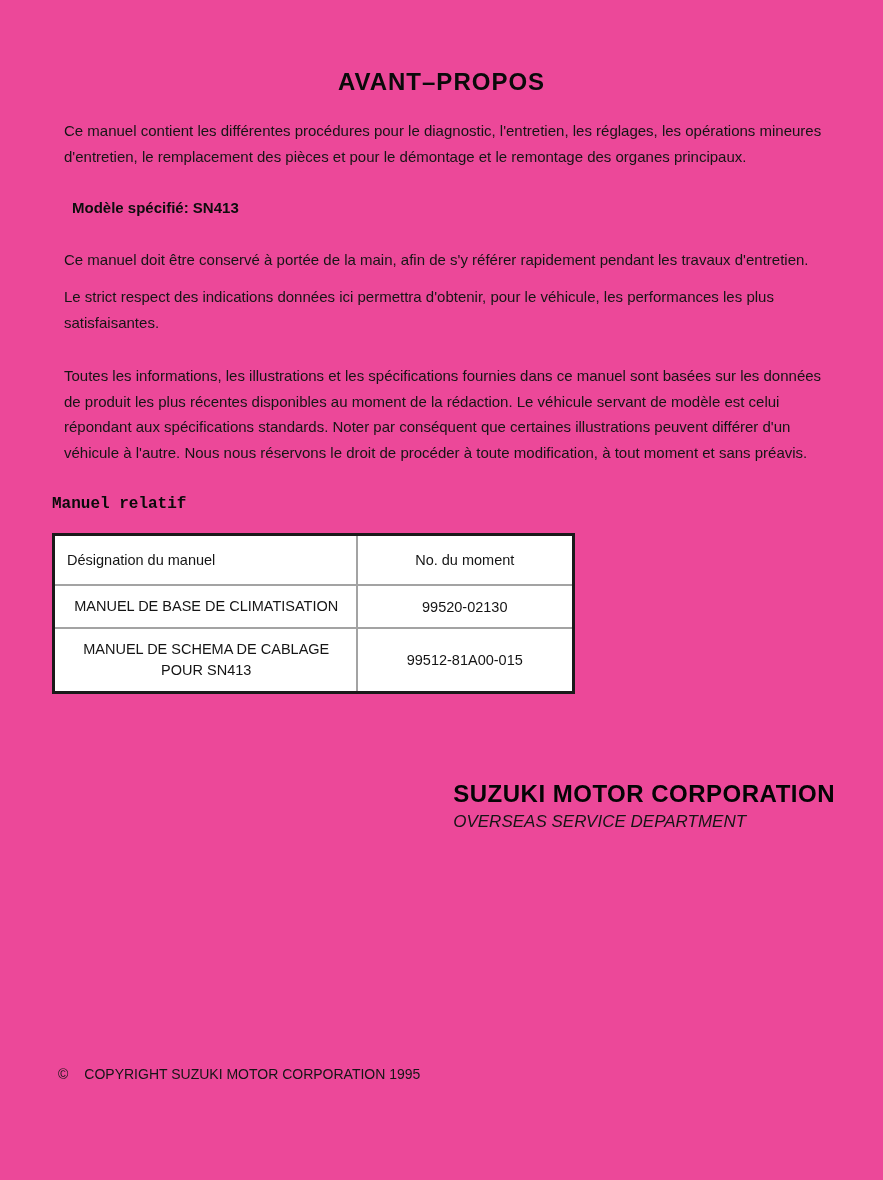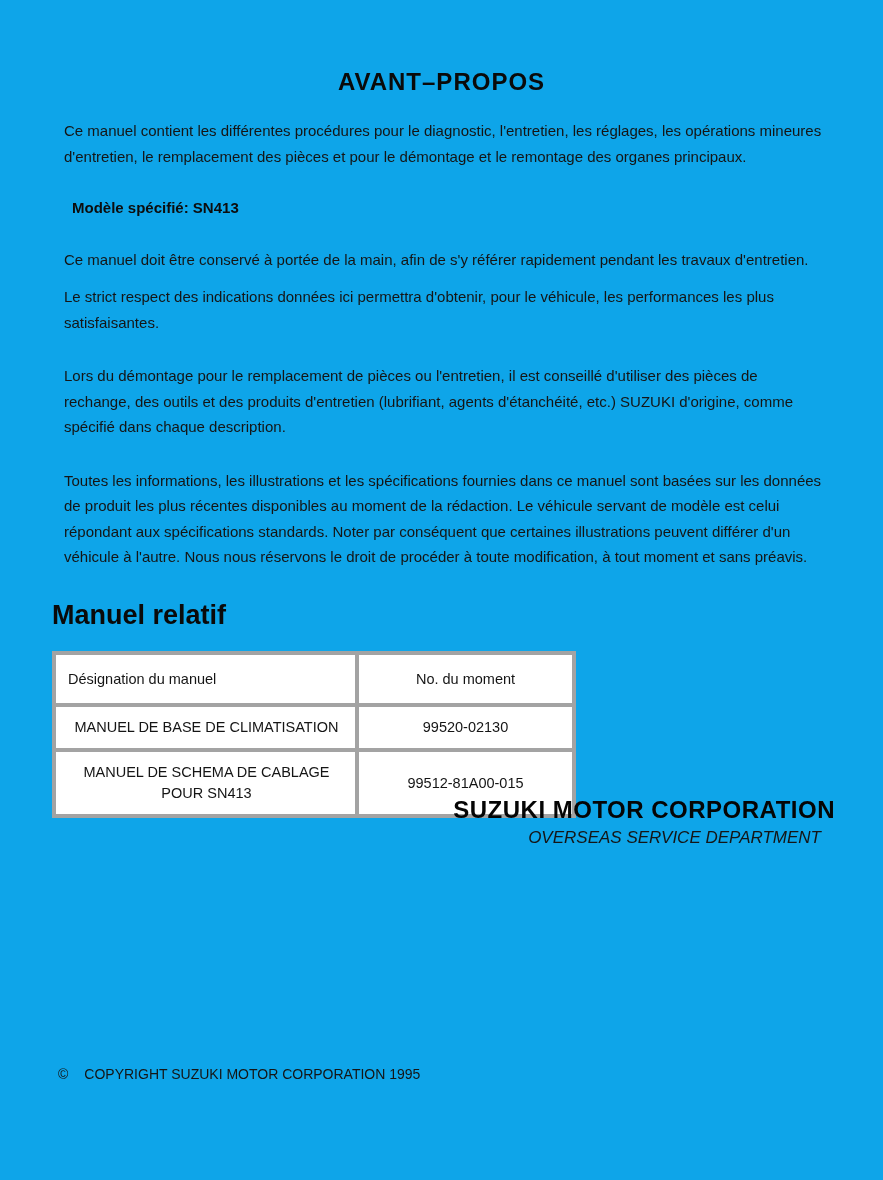--- a/index.html
+++ b/index.html
@@ -4,21 +4,21 @@
 <style>
   html, body {
     margin: 0;
     padding: 0;
     background: #ffffff;
   }
   .page {
     position: relative;
     width: 883px;
     height: 1180px;
-    background: #0ea5e9;
+    background: #ec4899;
     color: #111111;
     font-family: "Liberation Sans", "DejaVu Sans", sans-serif;
     overflow: hidden;
   }
   .doc-title {
     margin: 0;
     padding-top: 68px;
     text-align: center;
     font-size: 24px;
     font-weight: bold;
@@ -38,37 +38,38 @@
     margin-left: 20px;
     font-weight: bold;
     font-size: 15px;
     color: #0d0d0d;
   }
   .block-2 { margin-top: 26px; }
   .block-3 { margin-top: 28px; }
   .block-4 { margin-top: 28px; }
   .section-heading {
     margin: 30px 0 0 52px;
-    font-size: 27px;
+    font-size: 16px;
     font-weight: bold;
     color: #0a0a0a;
+    font-family: Liberation Mono, monospace;
   }
   .manual-table {
     margin: 20px 0 0 52px;
     border-collapse: collapse;
     border: 3px solid #1a1a1a;
     width: 520px;
     table-layout: fixed;
     font-size: 14.5px;
     color: #151515;
   }
   .manual-table col.col-designation { width: 303px; }
   .manual-table col.col-number { width: 217px; }
   .manual-table th, .manual-table td {
-    border: 4px solid #a3a3a3;
+    border: 2px solid #a3a3a3;
     padding: 10px 10px;
     font-weight: normal;
     background: #ffffff;
   }
   .manual-table th.designation-header {
     text-align: left;
     padding-left: 12px;
     height: 28px;
   }
   .manual-table th.number-header {
@@ -78,23 +79,23 @@
   .manual-table td.designation-cell {
     text-align: center;
     padding-left: 12px;
     line-height: 1.45;
   }
   .manual-table td.number-cell {
     text-align: center;
   }
   .corp-block {
     position: absolute;
-    top: 796px;
+    top: 780px;
     right: 48px;
-    text-align: right;
+    text-align: left;
   }
   .corp-name {
     font-size: 24px;
     font-weight: bold;
     letter-spacing: 0.5px;
     color: #050505;
     white-space: nowrap;
   }
   .corp-dept {
     margin-top: 4px;
@@ -125,21 +126,20 @@
 
     <p class="para para-1">Ce manuel contient les différentes procédures pour le diagnostic, l'entretien, les réglages, les opérations mineures d'entretien, le remplacement des pièces et pour le démontage et le remontage des organes principaux.</p>
 
     <p class="model-line">Modèle spécifié: SN413</p>
 
     <div class="block-2">
       <p class="para">Ce manuel doit être conservé à portée de la main, afin de s'y référer rapidement pendant les travaux d'entretien.</p>
       <p class="para">Le strict respect des indications données ici permettra d'obtenir, pour le véhicule, les performances les plus satisfaisantes.</p>
     </div>
 
-    <p class="para block-3">Lors du démontage pour le remplacement de pièces ou l'entretien, il est conseillé d'utiliser des pièces de rechange, des outils et des produits d'entretien (lubrifiant, agents d'étanchéité, etc.) SUZUKI d'origine, comme spécifié dans chaque description.</p>
 
     <p class="para block-4">Toutes les informations, les illustrations et les spécifications fournies dans ce manuel sont basées sur les données de produit les plus récentes disponibles au moment de la rédaction. Le véhicule servant de modèle est celui répondant aux spécifications standards. Noter par conséquent que certaines illustrations peuvent différer d'un véhicule à l'autre. Nous nous réservons le droit de procéder à toute modification, à tout moment et sans préavis.</p>
 
   </div>
 
   <h2 class="section-heading">Manuel relatif</h2>
 
   <table class="manual-table">
     <colgroup>
       <col class="col-designation">

